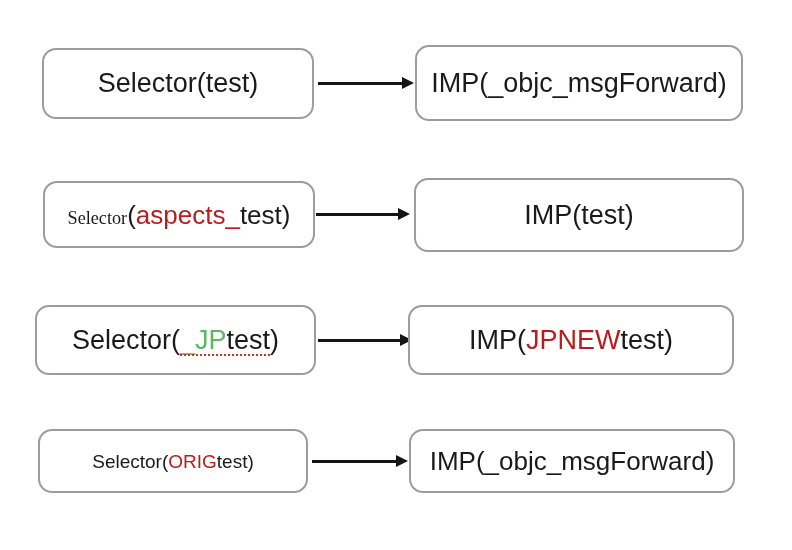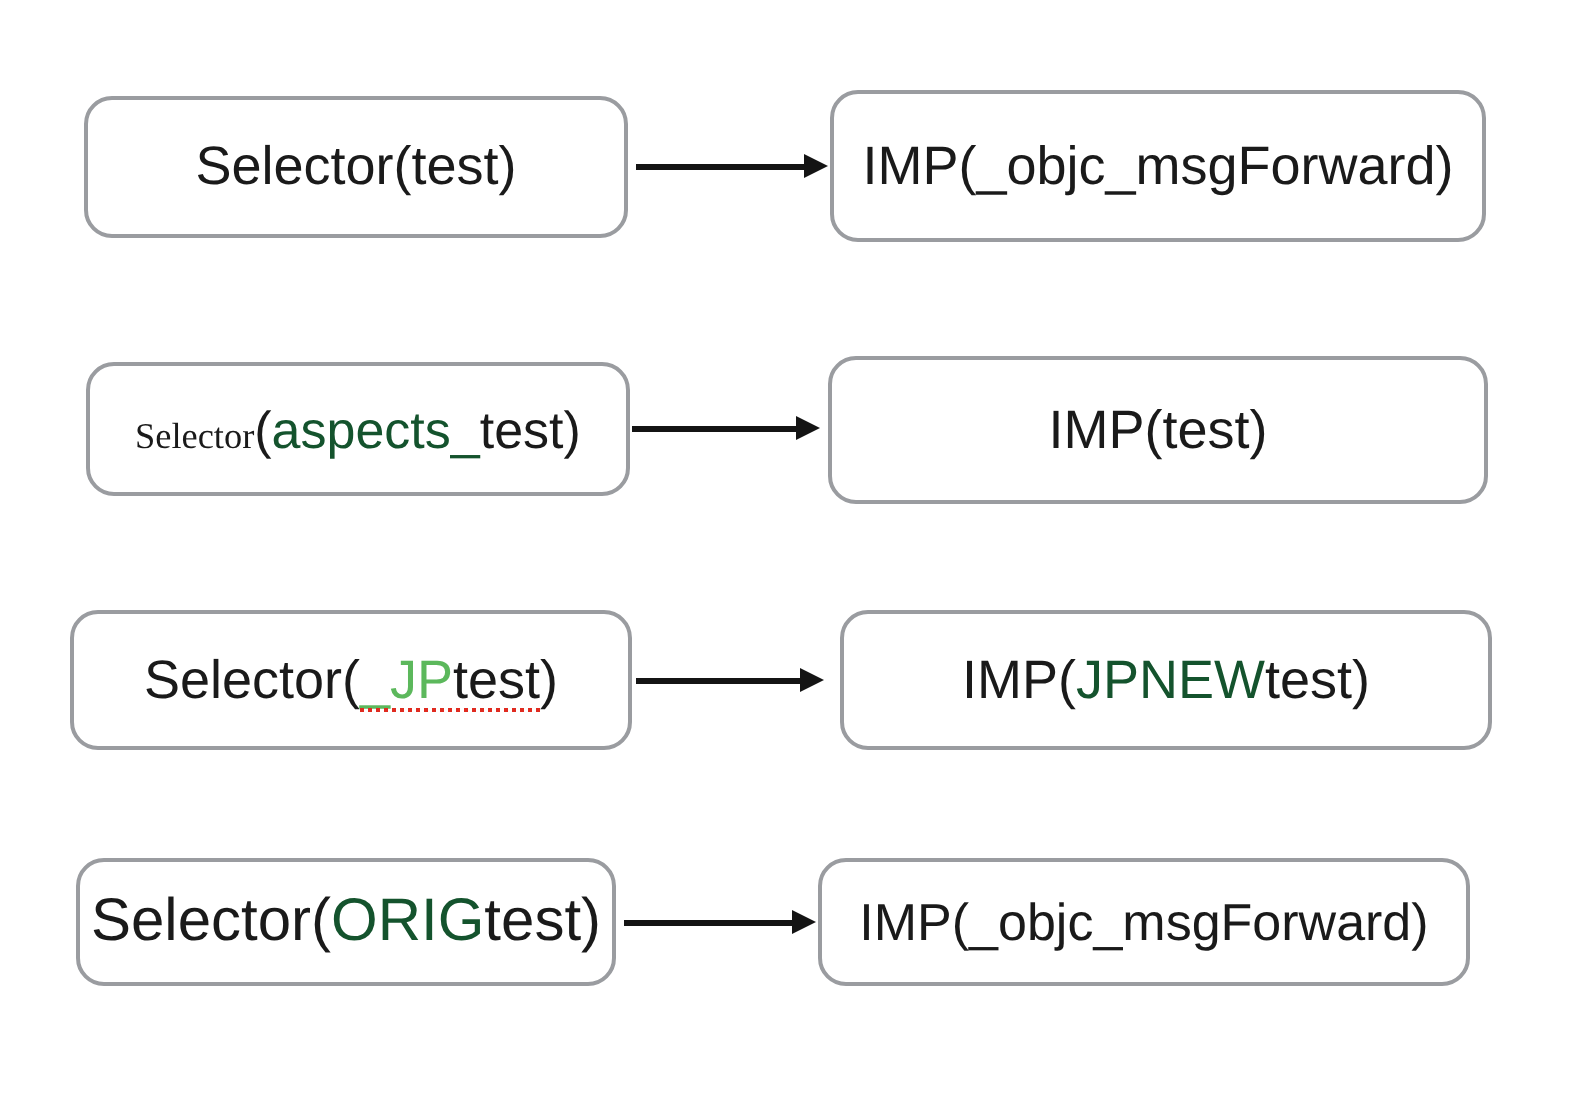--- a/index.html
+++ b/index.html
@@ -40,21 +40,21 @@
     line-height: 1;
   }
 
   .node .txt {
     display: inline-block;
     white-space: nowrap;
   }
 
   .seg { white-space: pre; }
 
-  .seg.orange { color: #14532d; }
+  .seg.orange { color: #b91c1c; }
   .seg.green  { color: #5CB85C; }
   .seg.small  { font-size: 0.70em; font-family: Liberation Serif, serif; }
 
   .misspell {
     position: relative;
     display: inline-block;
   }
   .misspell::after {
     content: "";
     position: absolute;
@@ -135,29 +135,29 @@
       <span class="txt">
         <span class="seg">Selector(</span><span class="misspell"><span class="seg green">_JP</span><span class="seg">test</span></span><span class="seg">)</span>
       </span>
     </div>
 
     <div class="arrow" style="left:318px; top:334px; width:96px;">
       <div class="shaft" style="width:84px;"></div>
       <div class="head" style="left:82px;"></div>
     </div>
 
-    <div class="node" style="left:420px; top:305px; width:326px; height:70px; font-size:27px;">
+    <div class="node" style="left:408px; top:305px; width:326px; height:70px; font-size:27px;">
       <span class="txt">
         <span class="seg">IMP(</span><span class="seg orange">JPNEW</span><span class="seg">test)</span>
       </span>
     </div>
   </div>
 
   <div class="row" style="top:0;">
-    <div class="node" style="left:38px; top:429px; width:270px; height:64px; font-size:30px;">
+    <div class="node" style="left:38px; top:429px; width:270px; height:64px; font-size:19px;">
       <span class="txt">
         <span class="seg">Selector(</span><span class="seg orange">ORIG</span><span class="seg">test)</span>
       </span>
     </div>
 
     <div class="arrow" style="left:312px; top:455px; width:98px;">
       <div class="shaft" style="width:86px;"></div>
       <div class="head" style="left:84px;"></div>
     </div>
 

